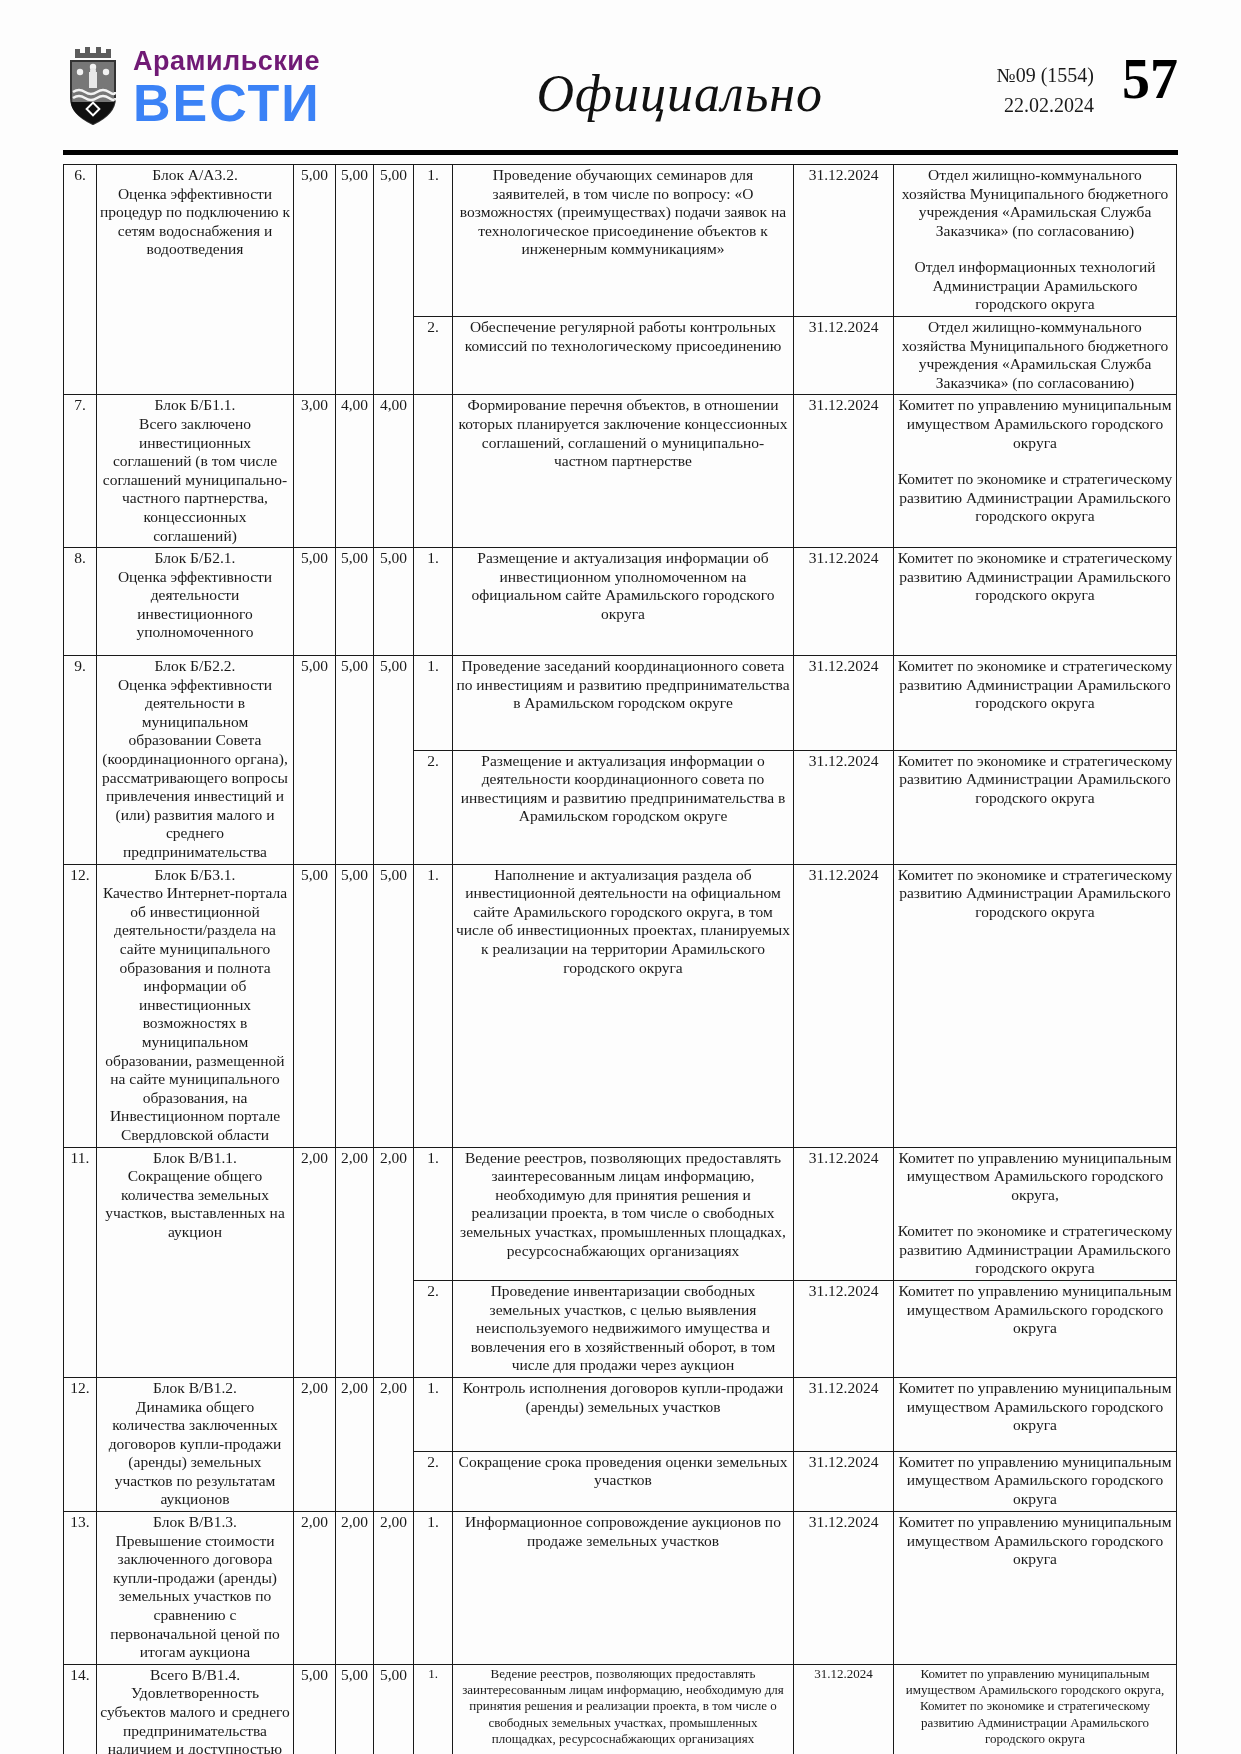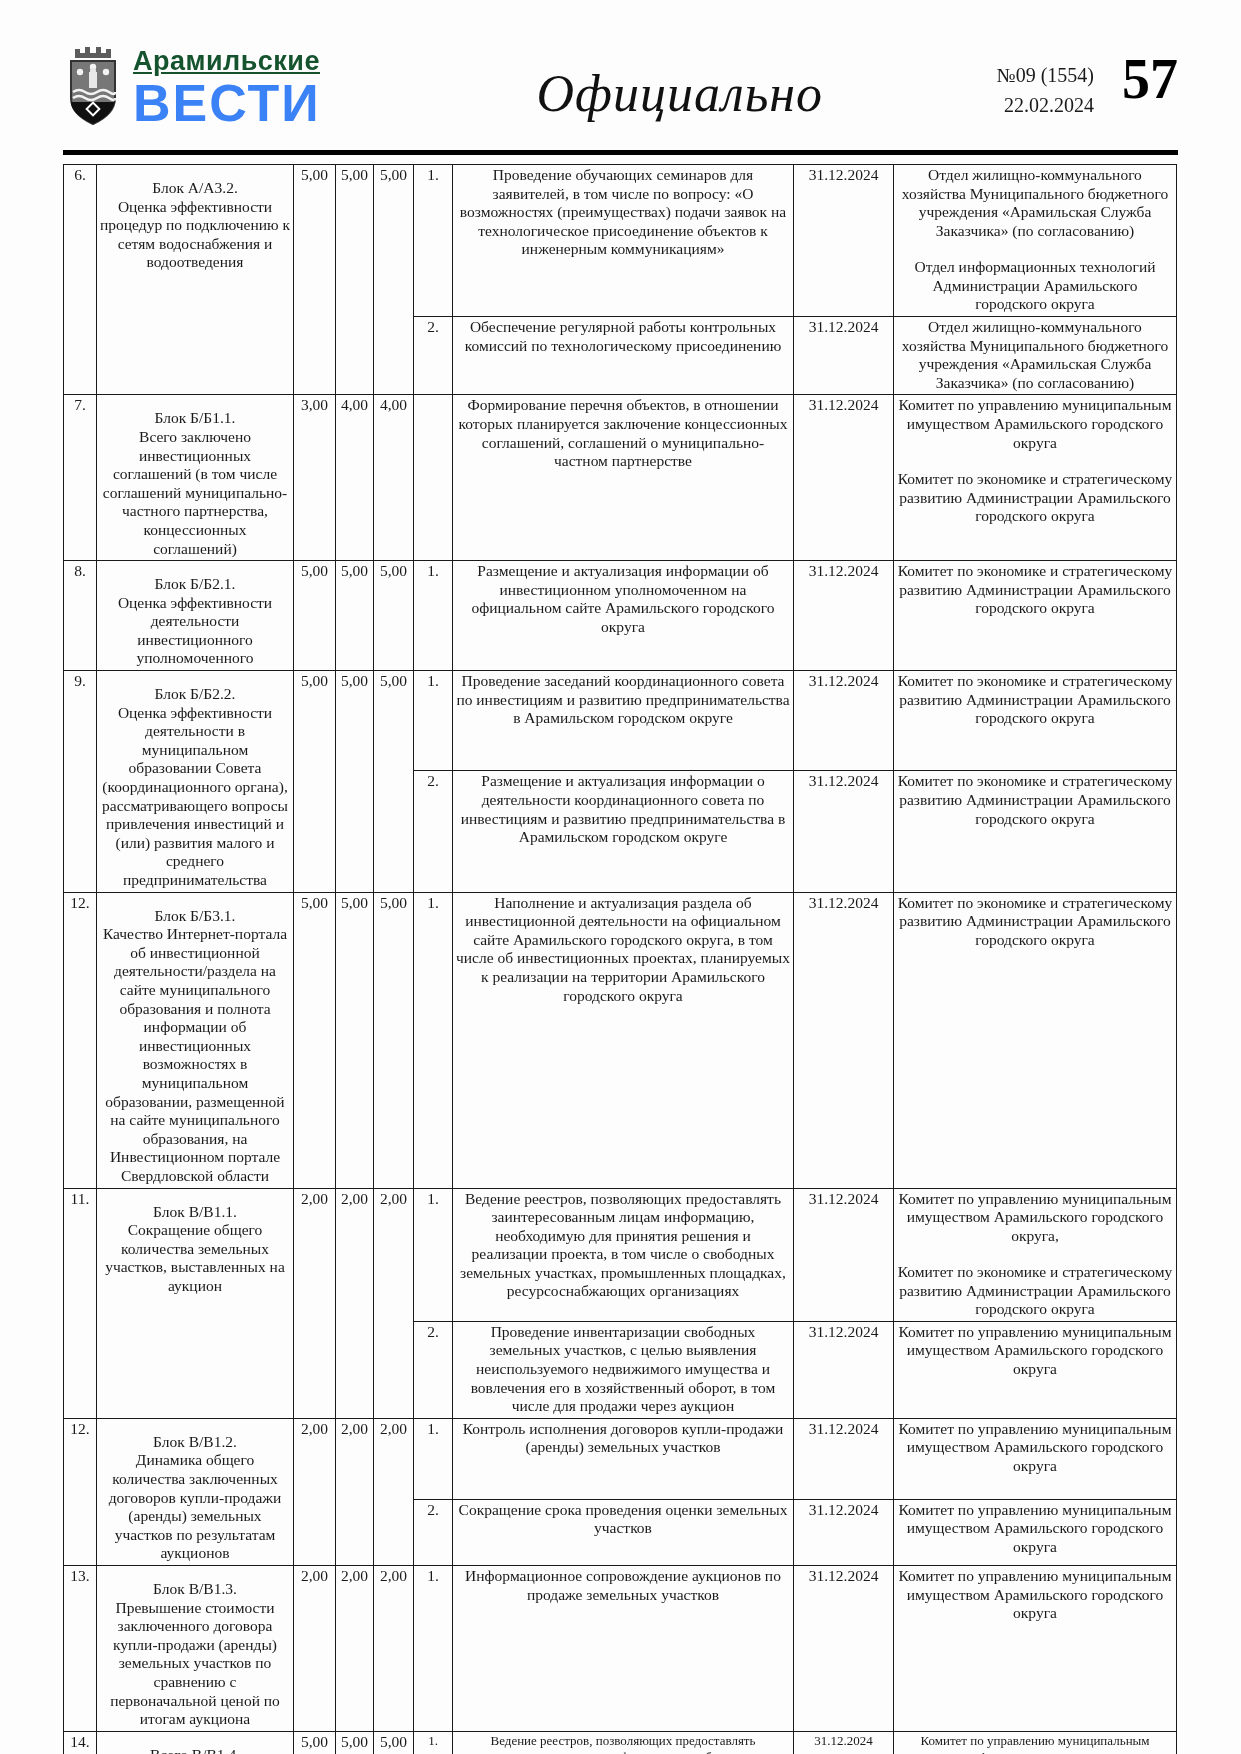--- a/index.html
+++ b/index.html
@@ -7,39 +7,39 @@
     width:1241px;height:1754px;background:#fdfdfd;color:#1a1a1a;
     font-family:"Liberation Serif", serif;position:relative;overflow:hidden;
   }
   .page{padding:46px 63px 0 63px;}
 
   
   .masthead{display:flex;align-items:flex-start;height:96px;position:relative;}
   .brand{display:flex;align-items:flex-start;width:300px;flex:0 0 auto;}
   .emblem{width:60px;height:92px;flex:0 0 auto;margin-top:-4px;}
   .brand-text{margin-left:10px;margin-top:2px;font-family:"Liberation Sans", sans-serif;line-height:1;}
-  .brand-line1{font-size:27px;font-weight:bold;color:#14532d;letter-spacing:.5px;text-decoration:underline;}
+  .brand-line1{font-size:27px;font-weight:bold;color:#701a75;letter-spacing:.5px;}
   .brand-line2{font-size:52px;font-weight:bold;color:#3b82f6;letter-spacing:2px;margin-top:2px;}
   .section-title{
     flex:1 1 auto;text-align:center;font-style:italic;font-size:52px;
     margin-top:18px;color:#111;letter-spacing:1px;
   }
   .issue-block{flex:0 0 auto;text-align:right;font-size:20px;line-height:1.5;margin-top:14px;margin-right:28px;}
   .page-number{flex:0 0 auto;font-size:56px;font-weight:bold;line-height:.9;margin-top:8px;color:#000;}
   .header-rule{height:5px;background:#000;margin-top:8px;}
 
   
   table.doc{border-collapse:collapse;table-layout:fixed;width:1113px;margin-top:9px;}
   table.doc td{
     border:1.5px solid #1a1a1a;vertical-align:top;text-align:center;
     font-size:15.5px;line-height:1.2;padding:1px 3px 2px 3px;
     overflow:hidden;
   }
   td.cell-activity{padding-left:5px;padding-right:5px;}
-  .block-title{margin-top:13px;}
+  .block-title{margin-top:0;}
   .resp-p + .resp-p{margin-top:1.15em;}
   tr.small-row td.cell-subnum, tr.small-row td.cell-activity,
   tr.small-row td.cell-date, tr.small-row td.cell-resp{font-size:13px;line-height:1.25;}
 </style>
 </head>
 <body>
 
 <div class="page">
 
   <div class="masthead">

